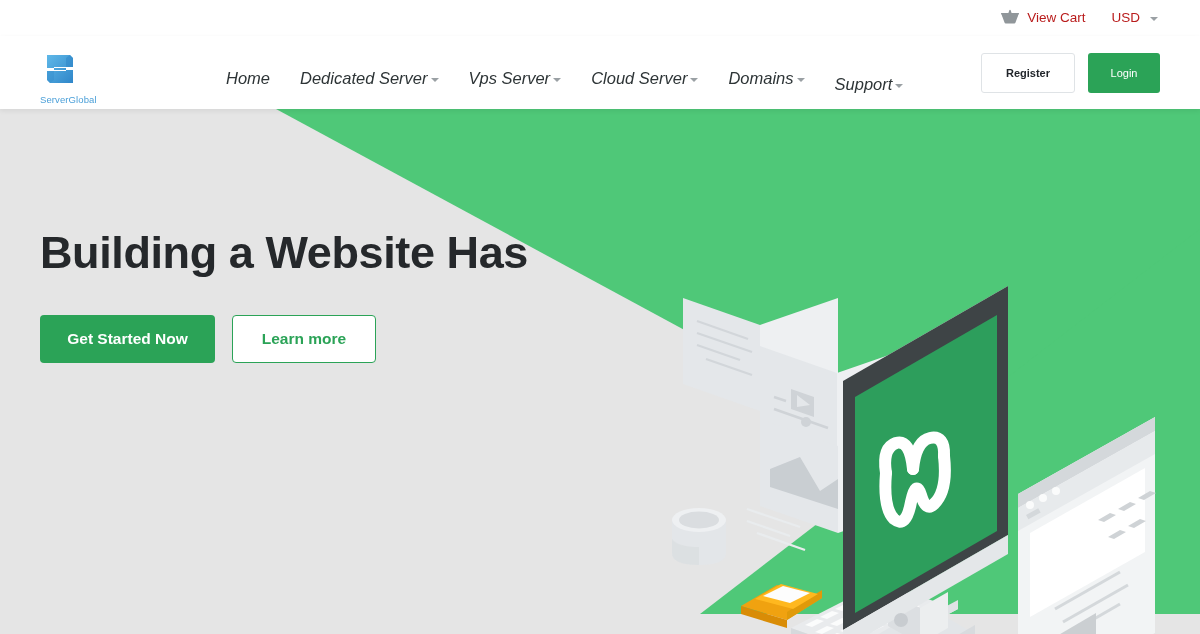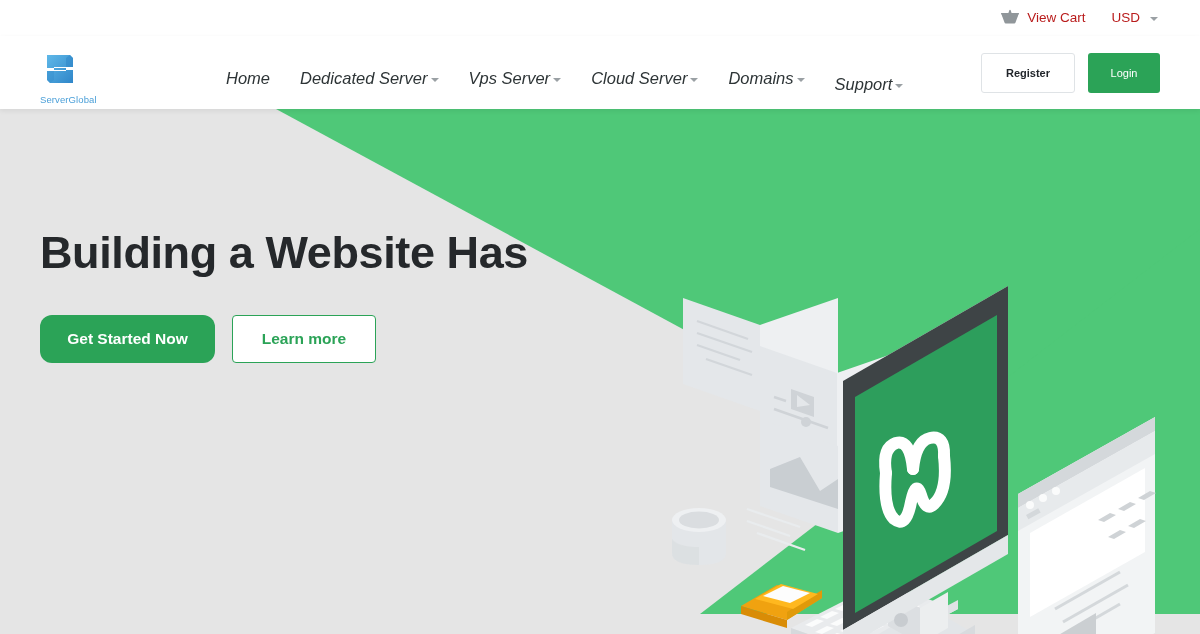--- a/index.html
+++ b/index.html
@@ -186,21 +186,21 @@
     display: flex;
     align-items: center;
     gap: 17px;
   }
   .btn-primary {
     width: 175px;
     height: 48px;
     background: #2ba357;
     color: #ffffff;
     border: none;
-    border-radius: 12px;
+    border-radius: 4px;
     font-size: 15.5px;
     font-weight: bold;
     font-family: "Liberation Sans", sans-serif;
     cursor: pointer;
     display: flex;
     align-items: center;
     justify-content: center;
   }
   .btn-outline {
     width: 144px;

